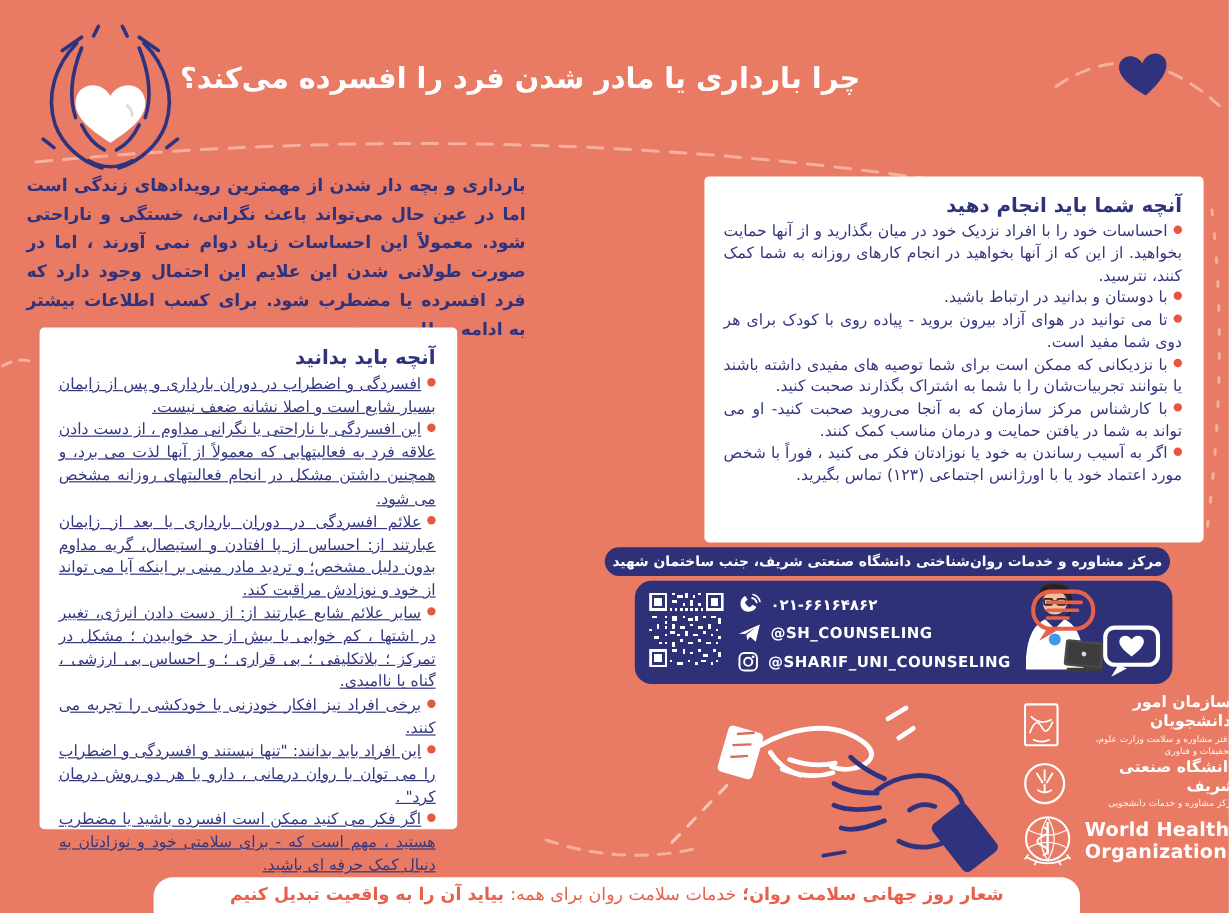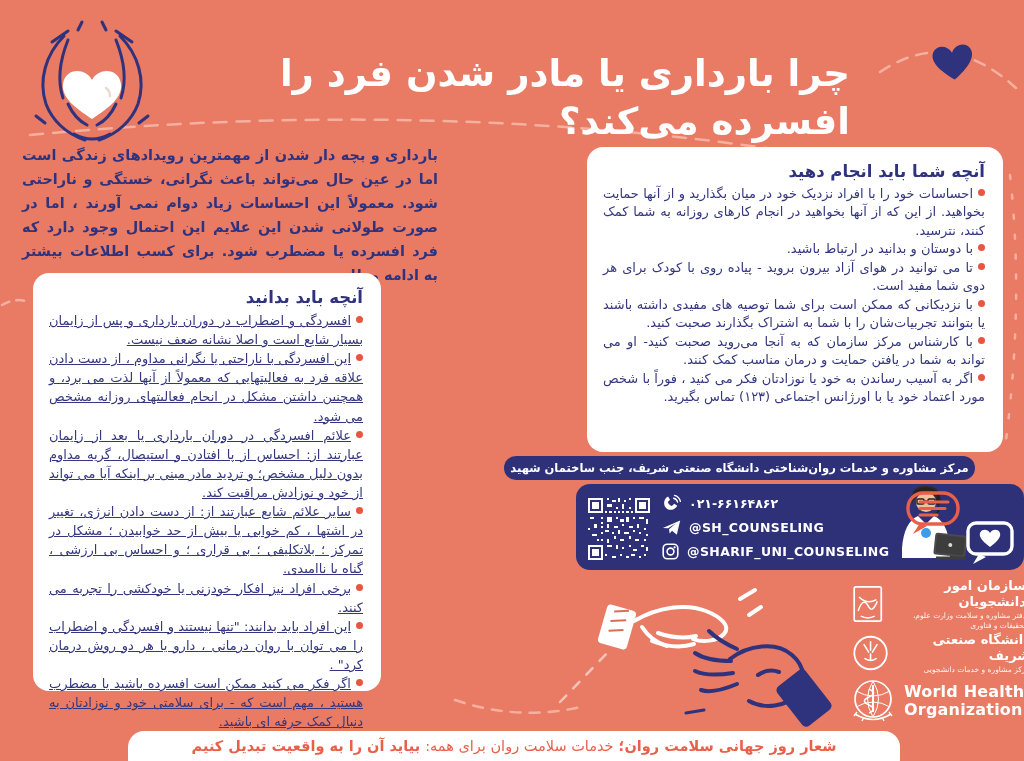--- a/index.html
+++ b/index.html
@@ -9,30 +9,30 @@
   html,body{margin:0;padding:0;background:#d9d9d9;}
   .poster{
     position:relative;width:1024px;height:761px;overflow:hidden;
     background:var(--background,#E97A64);
     font-family:"DejaVu Sans","Liberation Sans",sans-serif;
   }
   svg{display:block}
   .abs{position:absolute}
   
   .main-title{
-    left:150px;top:50px;width:700px;direction:rtl;text-align:right;
-    color:#fff;font-weight:bold;font-size:37px;line-height:1.3;margin:0;
+    left:150px;top:50px;width:700px;direction:rtl;text-align:left;
+    color:#fff;font-weight:bold;font-size:24px;line-height:1.3;margin:0;
   }
   .intro{
     left:22px;top:144px;width:416px;direction:rtl;text-align:justify;
     color:var(--navy,#2F327D);font-weight:bold;font-size:14.4px;line-height:1.66;margin:0;
   }
   
   .card{
-    background:var(--card,#fff);border-radius:16px;direction:rtl;
+    background:var(--card,#fff);border-radius:4px;direction:rtl;
     padding:15px 18px 24px 16px;box-sizing:border-box;color:#34377F;
   }
   .know-card{left:33px;top:273px;width:348px;height:418px;}
   .do-card{left:587px;top:147px;width:416px;height:305px;}
   .card h2{
     margin:0 0 4px 0;font-size:16.5px;color:var(--navy,#2F327D);
     font-weight:bold;text-align:right;
   }
   .card ul{list-style:none;margin:0;padding:0;}
   .know-card li{font-size:13px;line-height:1.47;text-align:justify;text-decoration:underline;}
@@ -43,22 +43,22 @@
   }
   
   .address-banner{
     left:504px;top:456px;width:471px;height:24px;border-radius:12px;
     background:var(--banner_navy,#2E3178);color:#fff;direction:rtl;
     font-size:11.5px;font-weight:bold;line-height:24px;text-align:center;
   }
   
   .contact-box{
     left:529px;top:484px;width:448px;height:86px;border-radius:14px;
-    background:var(--banner_navy,#2E3178);display:flex;align-items:flex-end;
-    padding:10px 12px;box-sizing:border-box;gap:12px;margin-left:47px;
+    background:var(--banner_navy,#2E3178);display:flex;align-items:flex-start;
+    padding:10px 12px;box-sizing:border-box;gap:12px;
   }
   .contact-rows{display:flex;flex-direction:column;gap:7px;}
   .contact-row{display:flex;align-items:center;gap:8px;color:#fff;
     font-size:12.5px;font-weight:bold;letter-spacing:.4px;direction:ltr;}
   .person-wrap{position:absolute;left:300px;bottom:4px;}
   .bubble-red{position:absolute;right:62px;top:6px;}
   .bubble-white{position:absolute;right:8px;top:36px;}
   
   .logo-row{position:absolute;display:flex;align-items:center;gap:8px;color:#fff;}
   .logo-text{direction:rtl;text-align:right;}

